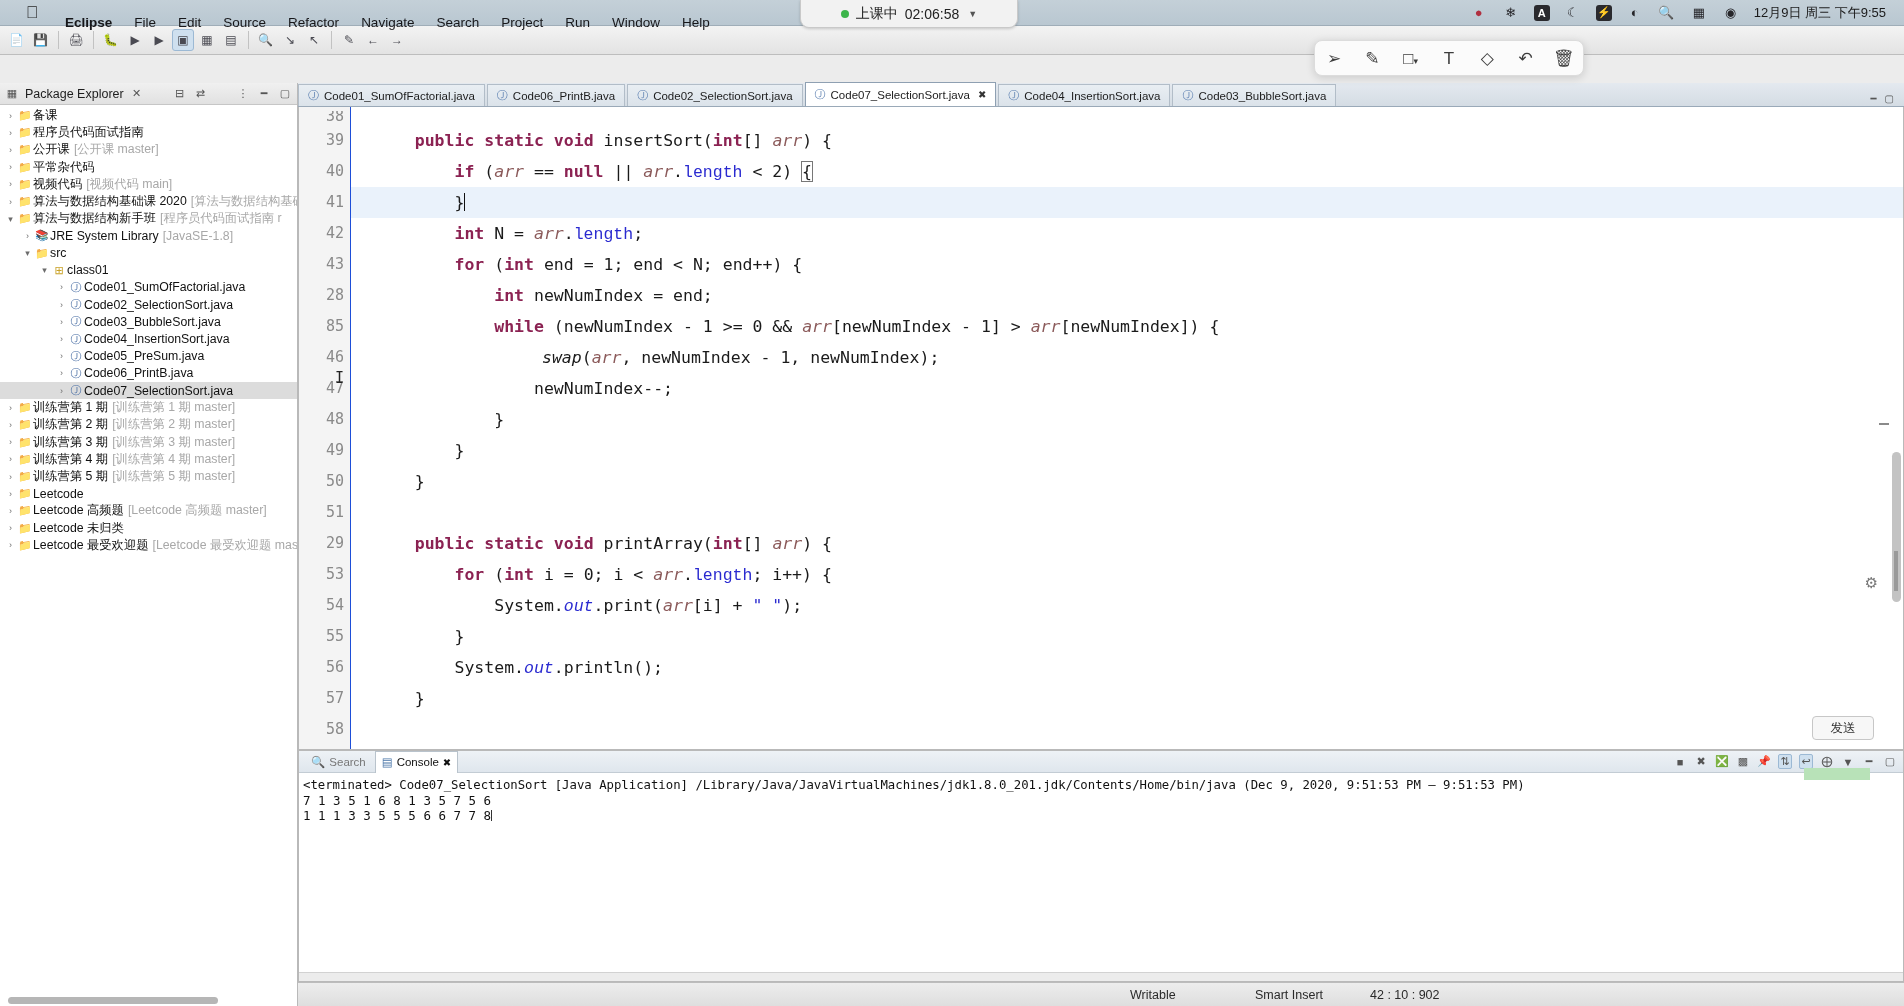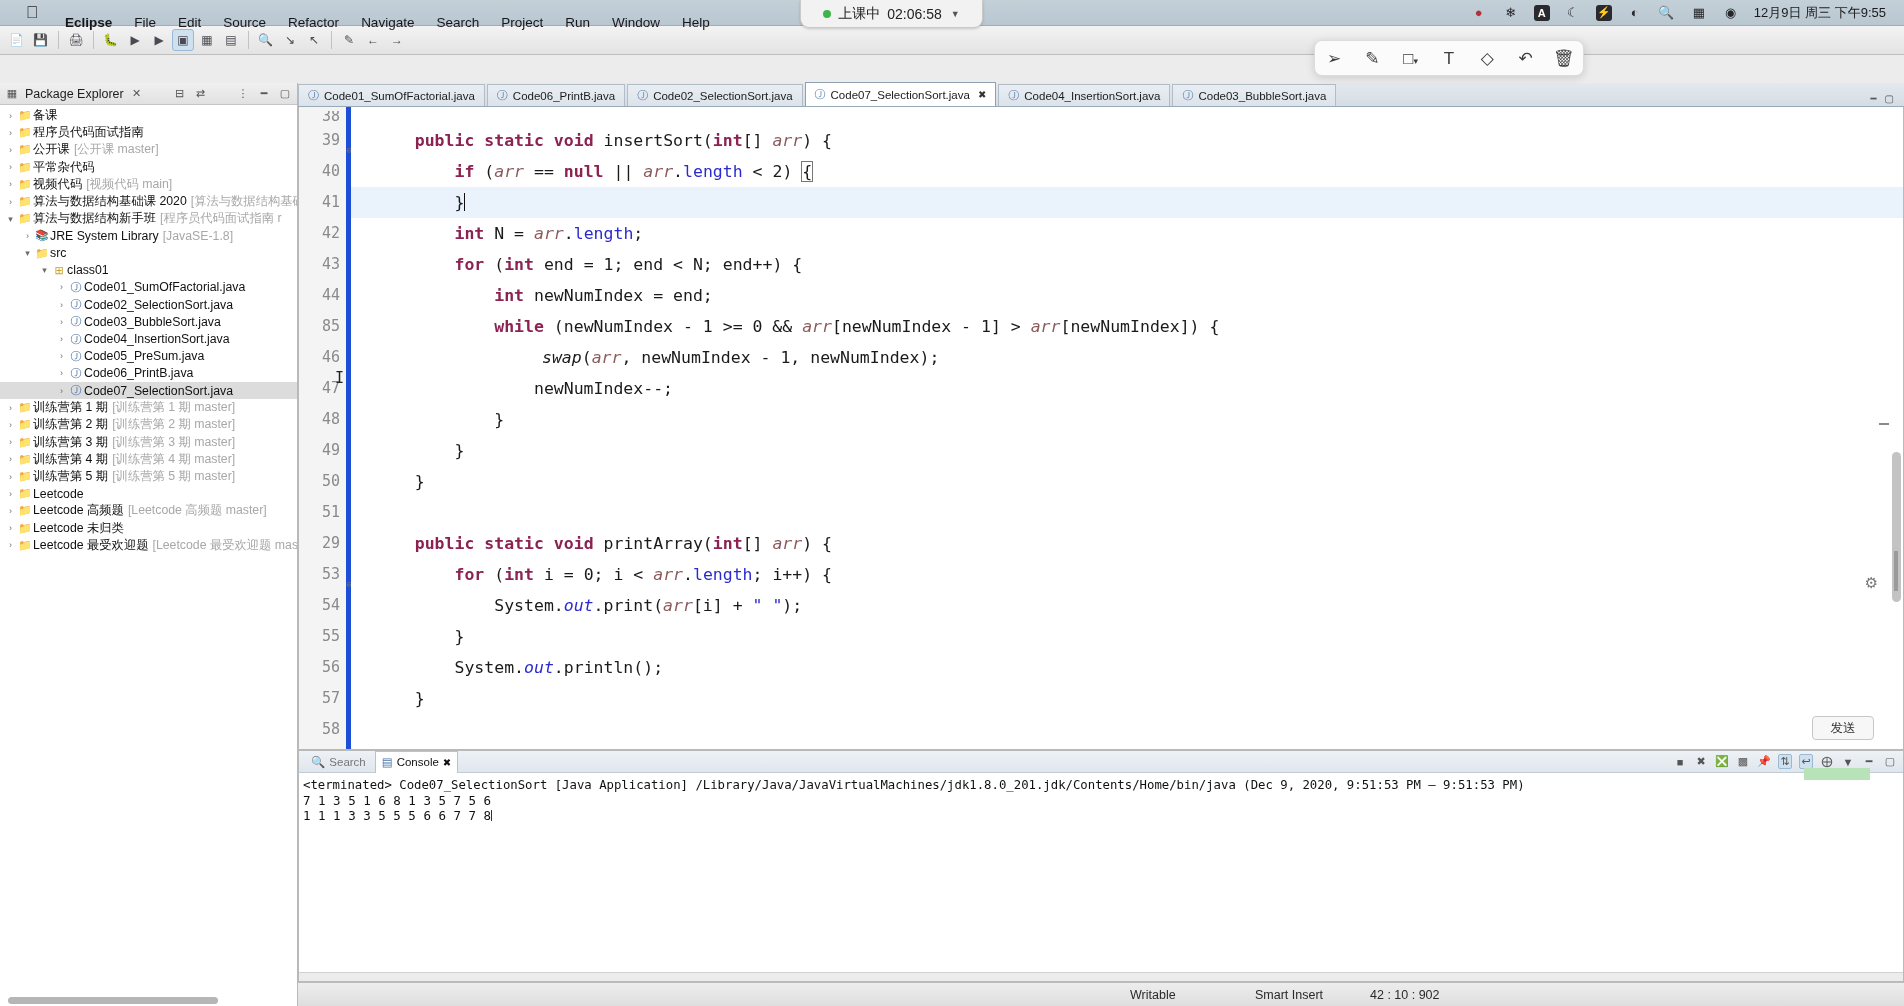--- a/index.html
+++ b/index.html
@@ -35,21 +35,21 @@
   }
   .sicon { width:18px; height:18px; display:flex; align-items:center; justify-content:center;
            font-size:13px; color:#26262a; }
   .sicon.boxed { background:#2a2a2e; color:#fff; border-radius:3px; width:16px; height:16px;
                  font-size:11px; font-weight:bold; }
   .sicon.redish { color:#b03040; }
   .clock { font-size:13px; color:#1a1a1a; white-space:nowrap; }
 
   
   .rec-pill {
-    position:absolute; top:0px; left:800px; width:183px; height:28px;
+    position:absolute; top:0px; left:800px; width:218px; height:28px;
     background:#f2f2f2; border:1px solid #c9c9c9; border-top:none;
     border-radius:0 0 9px 9px;
     display:flex; align-items:center; justify-content:center; gap:7px;
     font-size:14px; color:#222; z-index:60;
     box-shadow:0 1px 3px rgba(0,0,0,.18);
   }
   .rec-dot { width:8px;height:8px;border-radius:50%; background:#3cb54a; }
   .rec-chev { font-size:9px; color:#555; margin-left:2px; }
 
   
@@ -131,34 +131,34 @@
     font-size:11.5px; color:#1c1c1c; background:linear-gradient(180deg,#e9eef3,#dbe3ea);
     border:1px solid #b2bdc8; border-bottom:none; margin-right:2px; white-space:nowrap;
   }
   .tab.active { background:#ffffff; height:24px; border-color:#8fa0b2; font-weight:normal; }
   .tab .ji { color:#5b7fb0; font-size:11px; }
   .tab .xx { font-size:10px; color:#333; margin-left:3px; }
   .tabs-right { margin-left:auto; display:flex; gap:8px; align-items:center; padding:0 10px 2px 0; color:#555; font-size:10px;}
 
   .edit-wrap { flex:1; display:flex; background:#fff; position:relative; overflow:hidden; border:1px solid #b9b9b9; border-top:none;}
   .gutter {
-    width:52px; background:#f4f4f4; border-right:5px solid #1d4ed8;
+    width:52px; background:#f4f4f4; border-right:1px solid #1d4ed8;
     font-family:"DejaVu Sans Mono", monospace; font-size:15px; color:#8a8a8a;
     padding-top:4px; text-align:right; position:relative;
   }
   .gl { height:31px; line-height:31px; padding-right:6px; position:relative; }
   .gl .fold { position:absolute; right:-6px; top:10px; font-size:9px; color:#777; }
   .codebox {
     flex:1; font-family:"DejaVu Sans Mono", monospace; font-size:16.5px;
     padding-top:4px; position:relative; overflow:hidden; background:#fff;
   }
   .cl { height:31px; line-height:31px; white-space:pre; padding-left:24px; }
   .cl.hl { background:#eaf2fb; }
   .kw { color:#8b2252; font-weight:bold; }
-  .fld { color:#2a2ad0; }
+  .fld { color:#2a2ad0;font-family:Liberation Mono, monospace; }
   .par { color:#8b5a5a; font-style:italic; }
   .mth { color:#1a1a1a; font-style:italic;margin-left:8px; }
   .caret { display:inline-block; width:1px; height:18px; background:#111; vertical-align:-3px;}
   .bracketbox { outline:1px solid #777; }
 
   .vscroll { position:absolute; right:2px; top:345px; width:9px; height:150px; background:#c3c3c3; border-radius:5px;}
   .ruler-mark { position:absolute; right:14px; top:316px; width:10px; height:2px; background:#8a8a8a;}
   .ibeam { position:absolute; left:36px; top:262px; font-family:"DejaVu Sans Mono",monospace; font-size:15px; color:#222;}
 
   
@@ -458,21 +458,21 @@
         </div>
 
       <div class="edit-wrap">
         <div class="gutter" id="gutter">
             <div class="gl" style="height: 14px; line-height: 10px; overflow: hidden;">38</div>
             <div class="gl">39<span class="fold">⊖</span></div>
             <div class="gl">40</div>
             <div class="gl">41</div>
             <div class="gl">42</div>
             <div class="gl">43</div>
-            <div class="gl">44</div>
+            <div class="gl">28</div>
             <div class="gl">85</div>
             <div class="gl">46</div>
             <div class="gl">47</div>
             <div class="gl">48</div>
             <div class="gl">49</div>
             <div class="gl">50</div>
             <div class="gl">51</div>
             <div class="gl">29</div>
             <div class="gl">53<span class="fold">⊖</span></div>
             <div class="gl">54</div>

